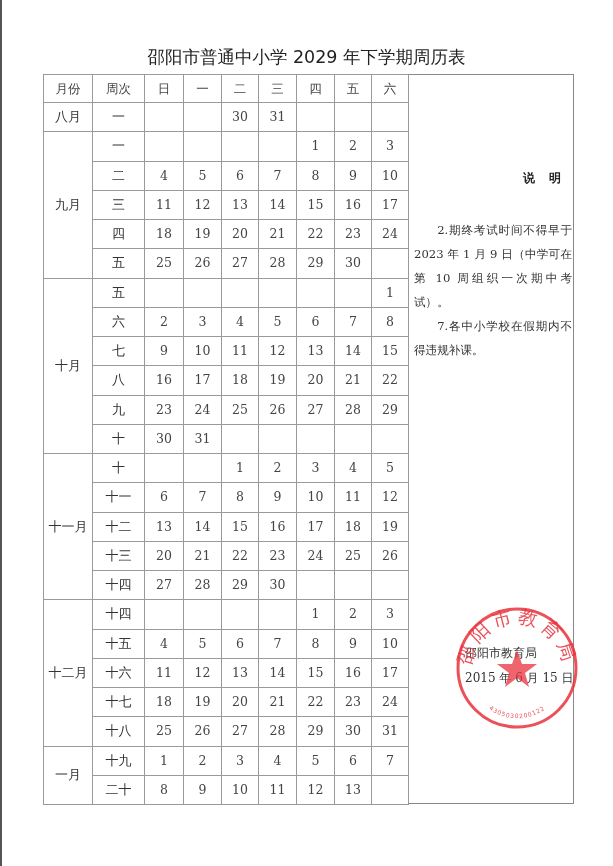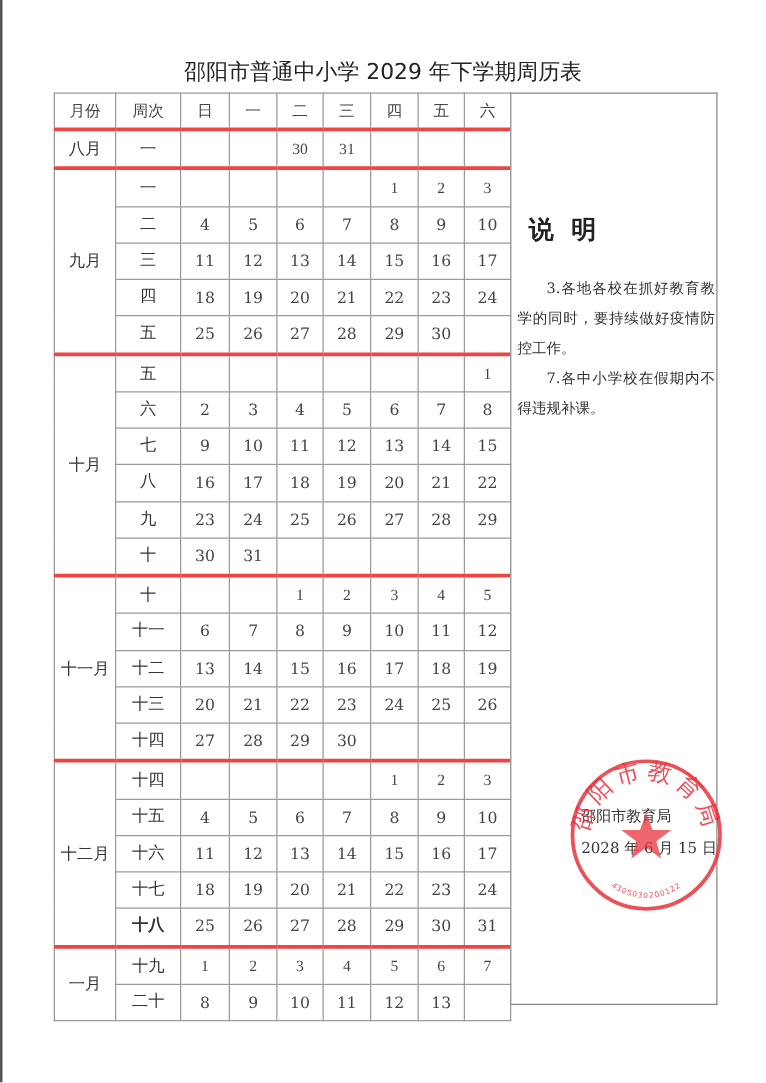--- a/index.html
+++ b/index.html
@@ -16,29 +16,29 @@
     position: absolute; left: 43px; top: 74px; border-collapse: collapse; table-layout: fixed;
   }
   table.cal td {
     border: 1px solid #9a9a9a; text-align: center; vertical-align: middle;
     font-size: 12.5px; color: #444; padding: 0; height: 28px; line-height: 28px;
     font-family: "DejaVu Serif", "Liberation Serif", serif;
   }
   table.cal tr.hdr td { height: 27px; line-height: 27px; font-size: 12.5px; color: #444; }
   table.cal td.month { font-size: 13px; color: #333; }
   table.cal td.week { font-size: 13px; color: #333; }
-  table.cal tr.mstart td { border-top: 3px solid #ef4444; font-family: Liberation Serif, serif; }
+  table.cal tr.mstart td { border-top: 1px solid #ef4444; }
   table.cal td.month { border-top: 1px solid #666; }
   .notes {
     position: absolute; left: 408px; top: 74px; width: 166px; height: 730px;
     border: 1px solid #888; border-left: 1px solid #9a9a9a; box-sizing: border-box;
   }
   .notes-title {
-    position: absolute; left: 0; width: 166px; top: 95px; text-align: left;
-    font-family: "DejaVu Sans", "Liberation Sans", sans-serif; font-weight: bold; font-size: 20px; color: #222;
+    position: absolute; left: 0; width: 166px; top: 95px; text-align: right;
+    font-family: "DejaVu Sans", "Liberation Sans", sans-serif; font-weight: bold; font-size: 12px; color: #222;
     letter-spacing: 14px; text-indent: 14px;
   }
   .notes-body {
     position: absolute; left: 5px; top: 143px; width: 158px;
     font-size: 11.6px; line-height: 24px; color: #333; text-align: justify;
   }
   .notes-body p { margin: 0; text-indent: 2em; }
   .sign {
     position: absolute; left: 56px; width: 110px; font-size: 12px; color: #333;
   }
@@ -286,21 +286,21 @@
         <td class="week" style="height: 28.25px; line-height: 28px;">十七</td>
         <td style="height: 28.25px; line-height: 28px;">18</td>
         <td style="height: 28.25px; line-height: 28px;">19</td>
         <td style="height: 28.25px; line-height: 28px;">20</td>
         <td style="height: 28.25px; line-height: 28px;">21</td>
         <td style="height: 28.25px; line-height: 28px;">22</td>
         <td style="height: 28.25px; line-height: 28px;">23</td>
         <td style="height: 28.25px; line-height: 28px;">24</td>
       </tr>
       <tr>
-        <td class="week" style="height: 28.25px; line-height: 28px; font-weight: bold;">十八</td>
+        <td class="week" style="height: 28.25px; line-height: 28px;">十八</td>
         <td style="height: 28.25px; line-height: 28px;">25</td>
         <td style="height: 28.25px; line-height: 28px;">26</td>
         <td style="height: 28.25px; line-height: 28px;">27</td>
         <td style="height: 28.25px; line-height: 28px;">28</td>
         <td style="height: 28.25px; line-height: 28px;">29</td>
         <td style="height: 28.25px; line-height: 28px;">30</td>
         <td style="height: 28.25px; line-height: 28px;">31</td>
       </tr>
       <tr class="mstart">
         <td class="month" rowspan="2" style="height: 28.25px; line-height: 28px;">一月</td>
@@ -322,25 +322,25 @@
         <td style="height: 28.25px; line-height: 28px;">12</td>
         <td style="height: 28.25px; line-height: 28px;">13</td>
         <td style="height: 28.25px; line-height: 28px;"></td>
       </tr>
     </tbody>
 </table>
 
 <div class="notes">
   <div class="notes-title">说明</div>
   <div class="notes-body" id="notes-body">
-      <p>3.各地各校在抓好教育教学的同时，要持续做好疫情防控工作。</p>
+      <p>2.期终考试时间不得早于 2023 年 1 月 9 日（中学可在第 10 周组织一次期中考试）。</p>
       <p>7.各中小学校在假期内不得违规补课。</p>
     </div>
   <div class="sign" style="top:570px;">邵阳市教育局</div>
-  <div class="sign" style="top:595px;">2028 年 6 月 15 日</div>
+  <div class="sign" style="top:595px;">2015 年 6 月 15 日</div>
 </div>
 
 <svg class="stamp" viewBox="0 0 124 124">
   <defs>
     <path id="ringPath" d="M 22 86 A 46 46 0 1 1 102 86" fill="none"></path>
     <path id="codePath" d="M 26 96 A 48 48 0 0 0 98 96" fill="none"></path>
   </defs>
   <circle cx="62" cy="62" r="59" fill="none" stroke="#e8323c" stroke-width="3" opacity="0.85"></circle>
   <polygon points="62,44 67,58 82,58 70,67 74,81 62,72 50,81 54,67 42,58 57,58" fill="#e8323c" opacity="0.75"></polygon>
   <text font-size="19" fill="#e8323c" opacity="0.85" font-family="DejaVu Sans, sans-serif" letter-spacing="4">

